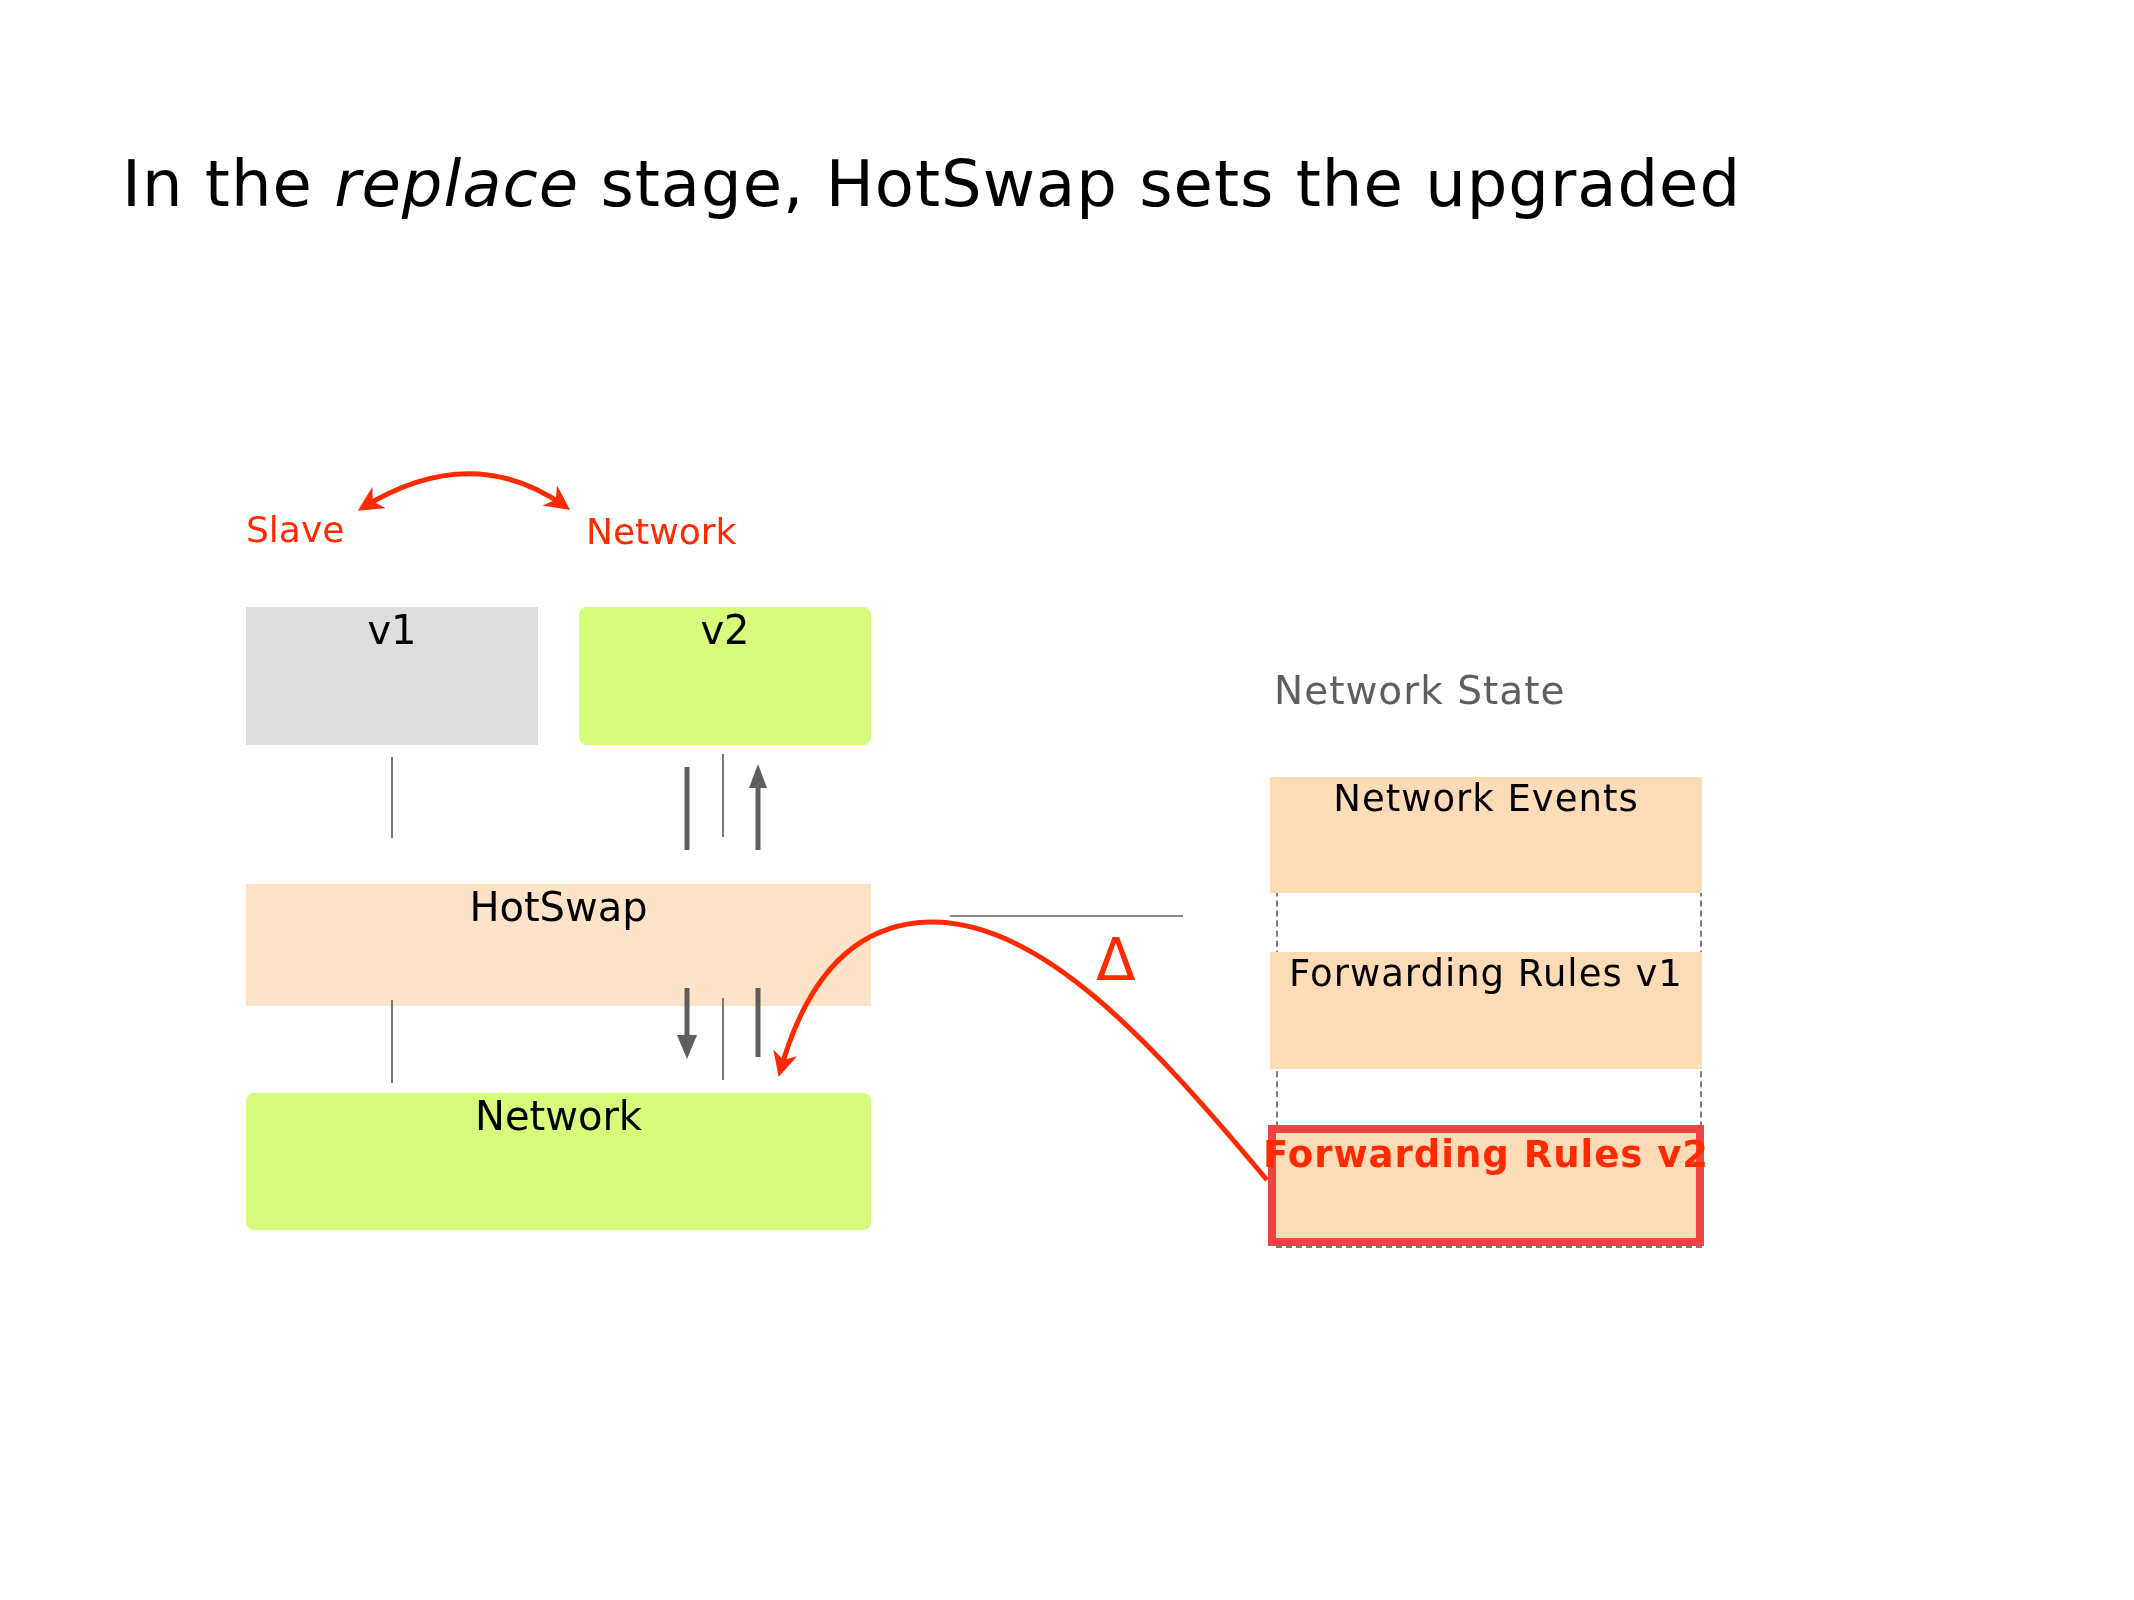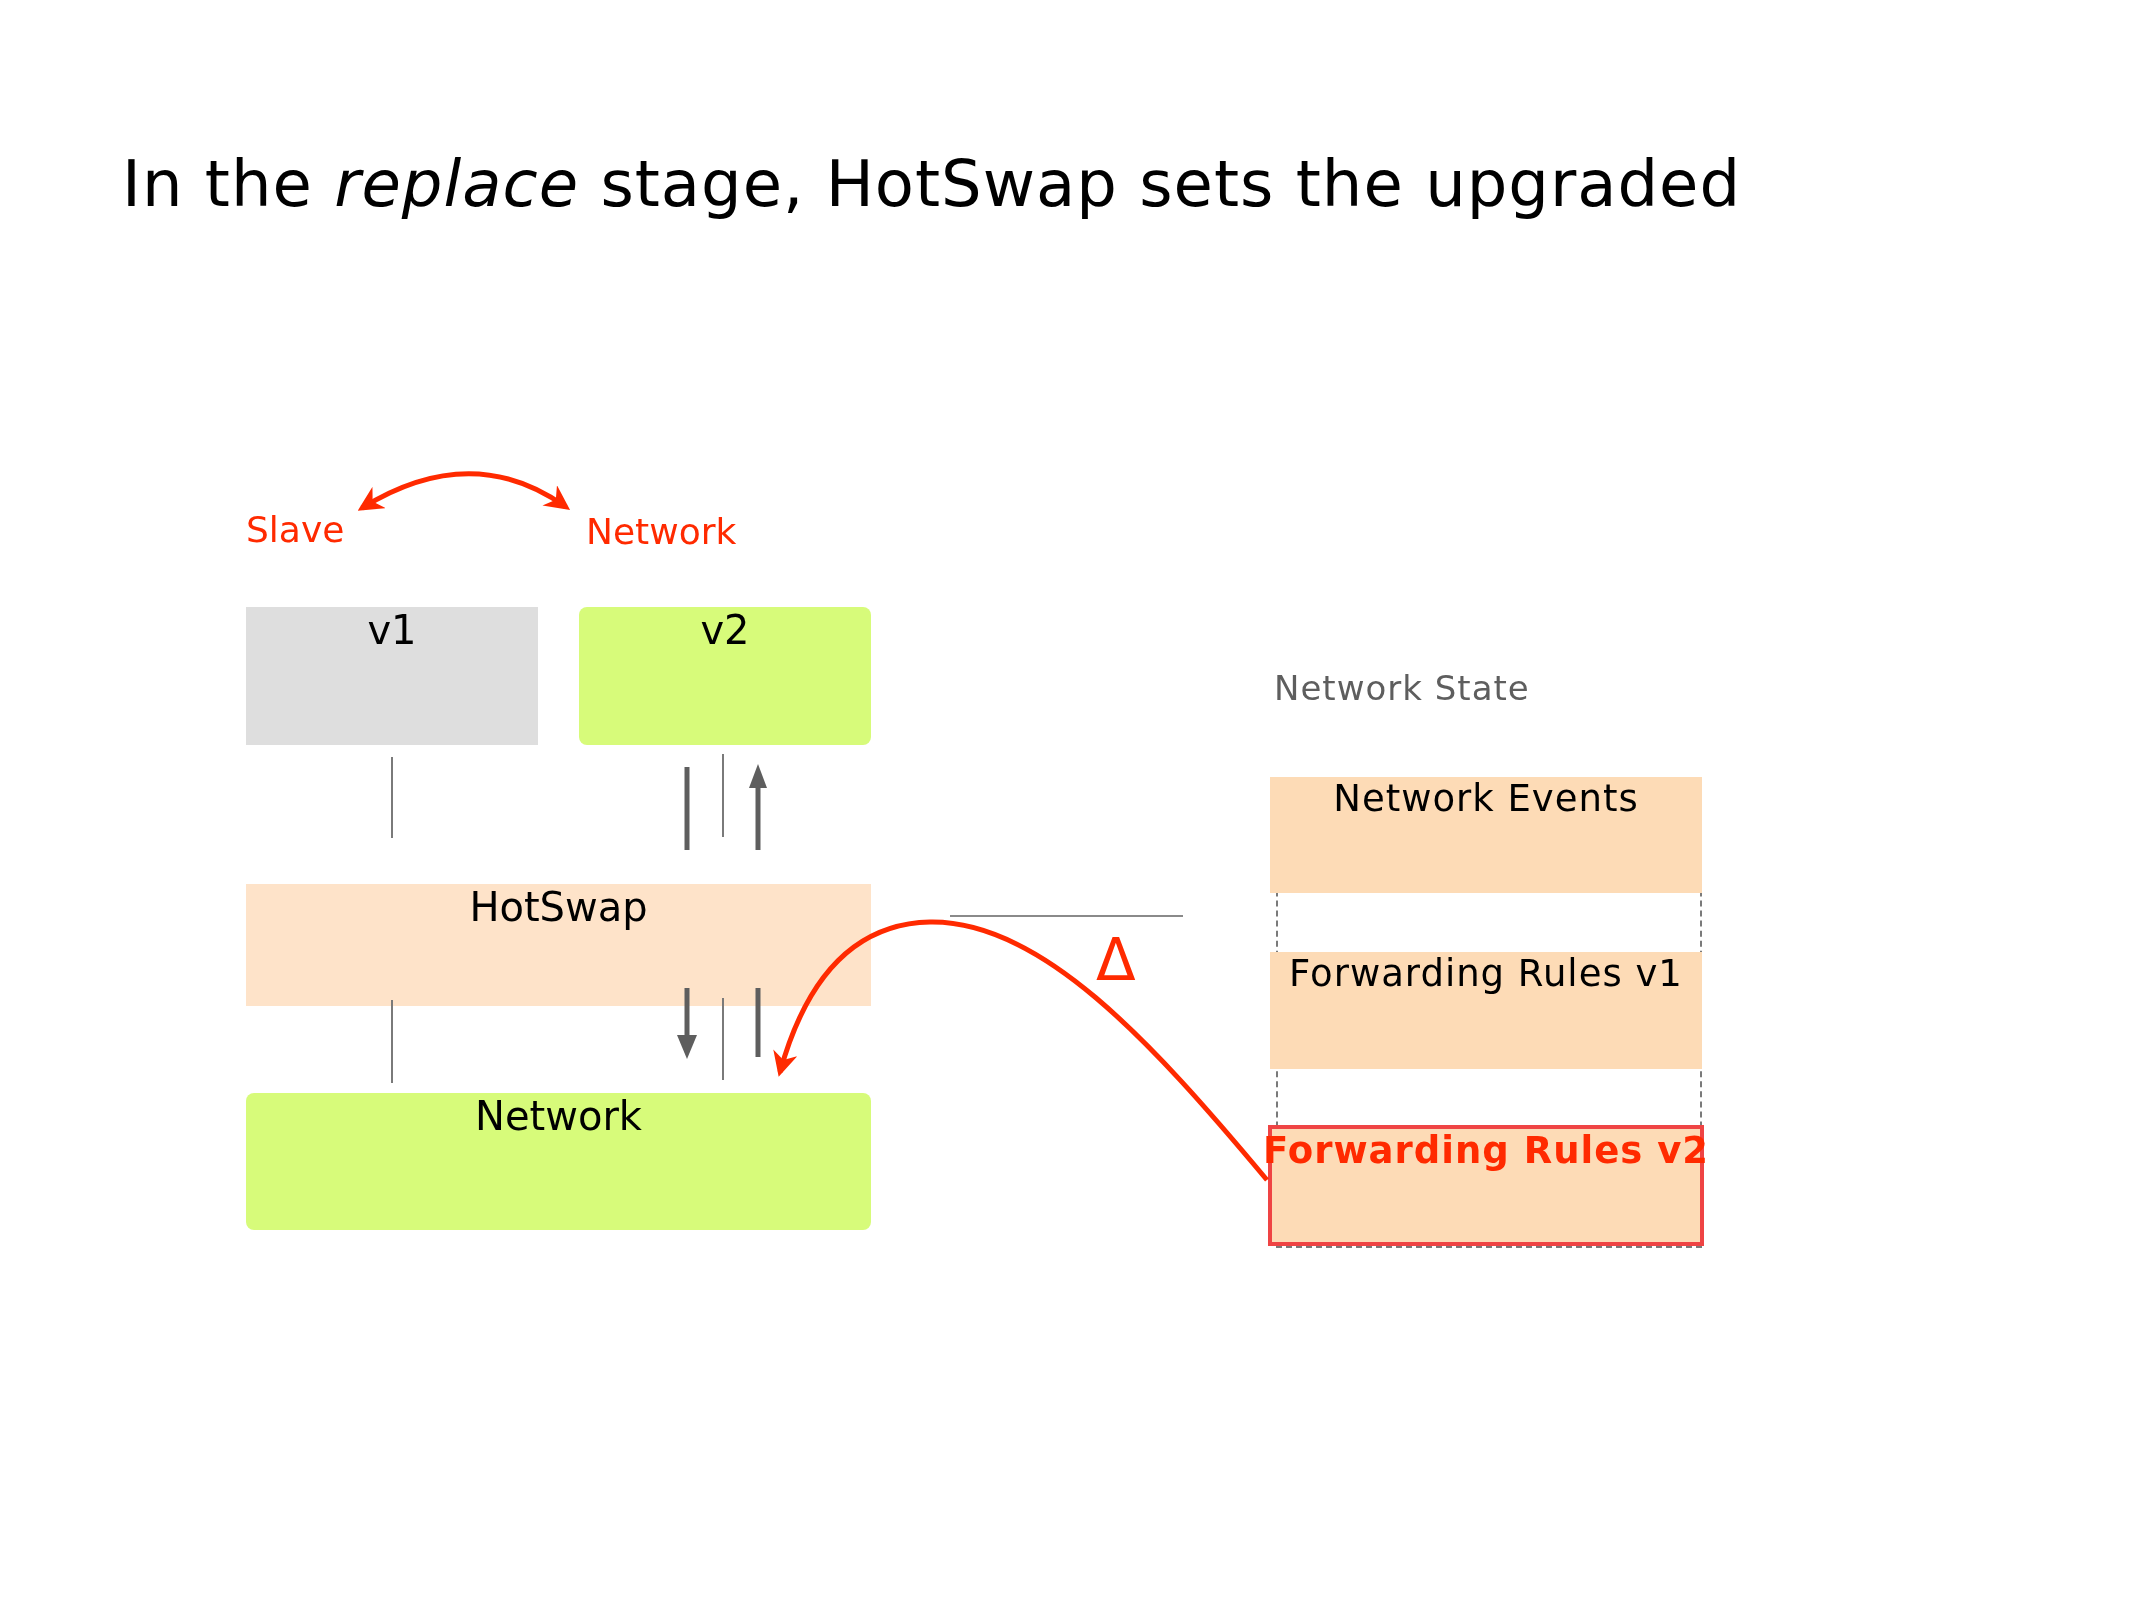--- a/index.html
+++ b/index.html
@@ -42,29 +42,29 @@
       font-size: 40px;
       color: #000000;
       box-sizing: border-box;
       white-space: nowrap;
     }
     .box.grey { background: #dedede; }
     .box.green { background: #d7fb7a; border-radius: 8px; }
     .box.peach { background: #fee3c9; }
     .box.state { background: #fddbb6; font-size: 37px; letter-spacing: 1px; }
     .box.state.highlight {
-      border: 4px solid #ef4444;
+      border: 8px solid #ef4444;
       color: #ff2a00;
       font-weight: bold;
     }
     .state-title {
       position: absolute;
       left: 1274px;
       top: 668px;
-      font-size: 34px;
+      font-size: 39px;
       color: #5e5e5e;
       white-space: nowrap;
       letter-spacing: 1px;
     }
     .state-frame {
       position: absolute;
       left: 1276px;
       top: 780px;
       width: 426px;
       height: 468px;

